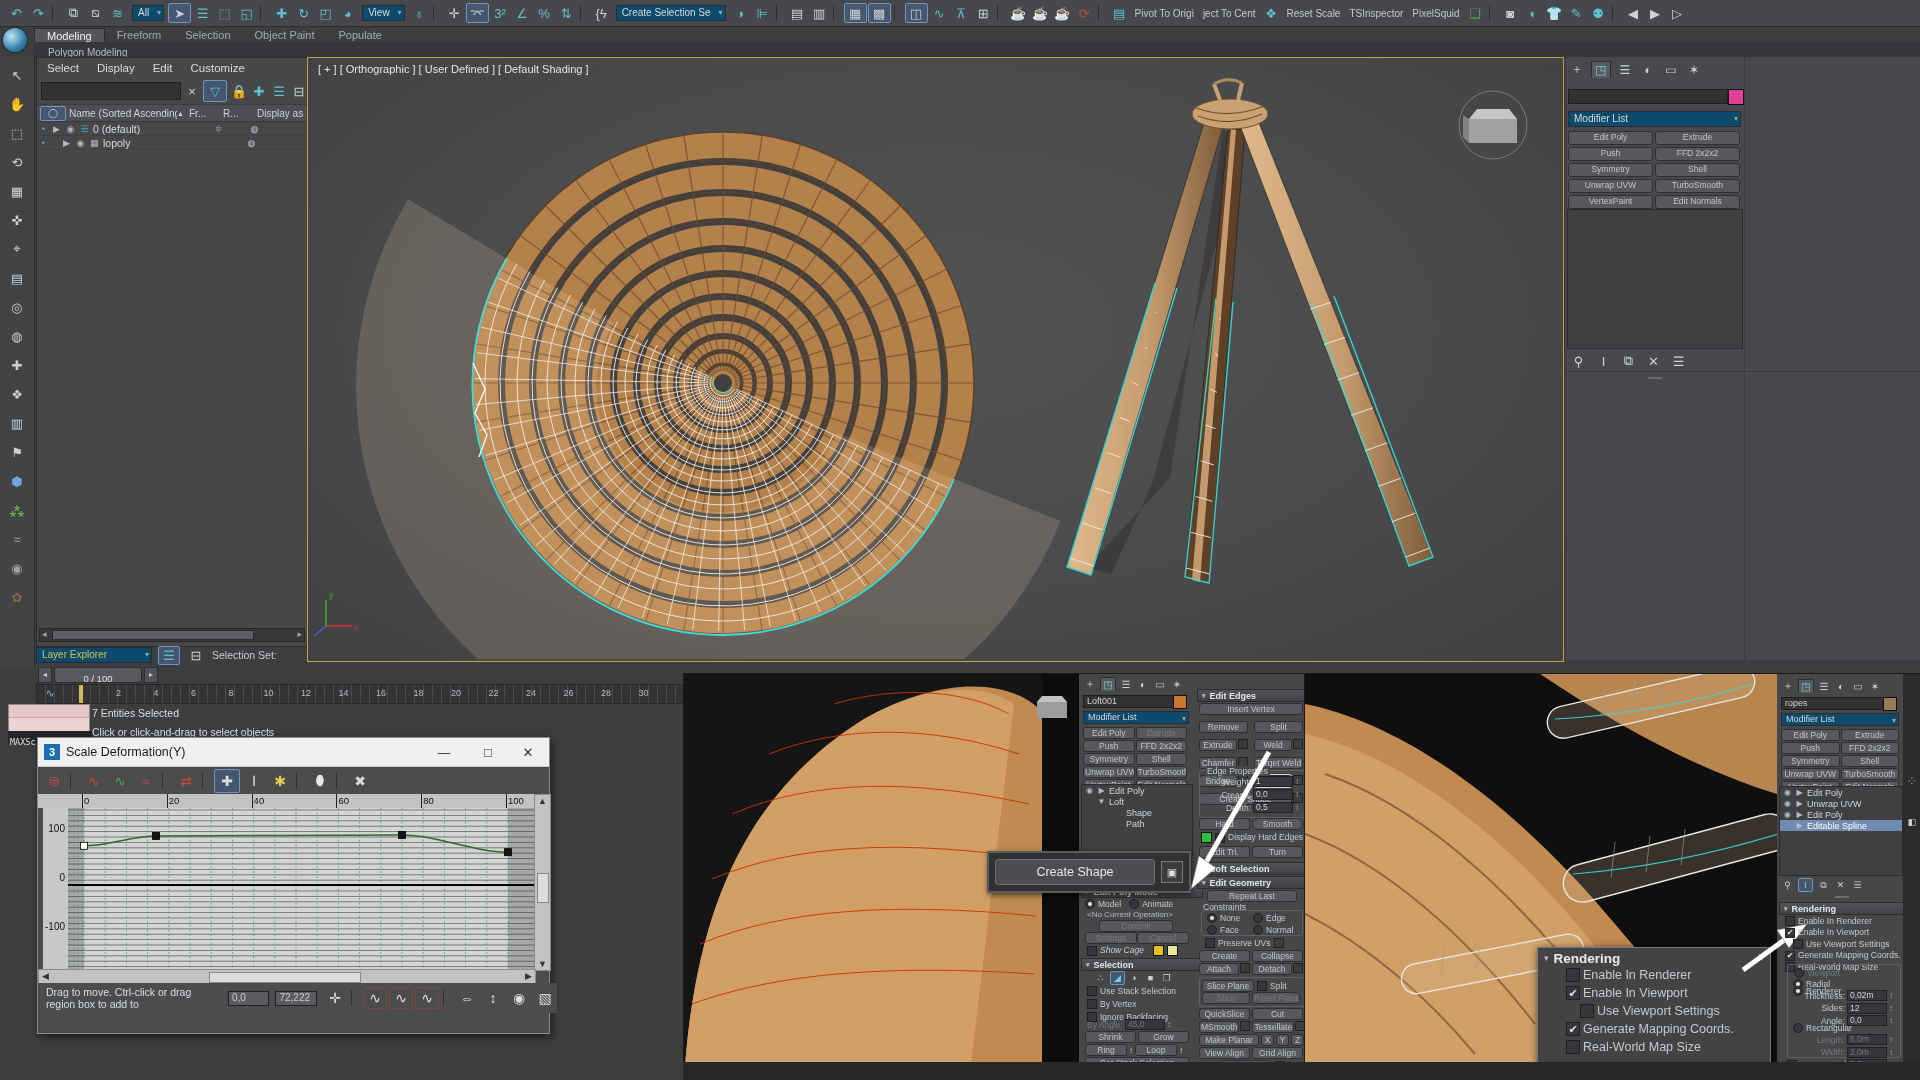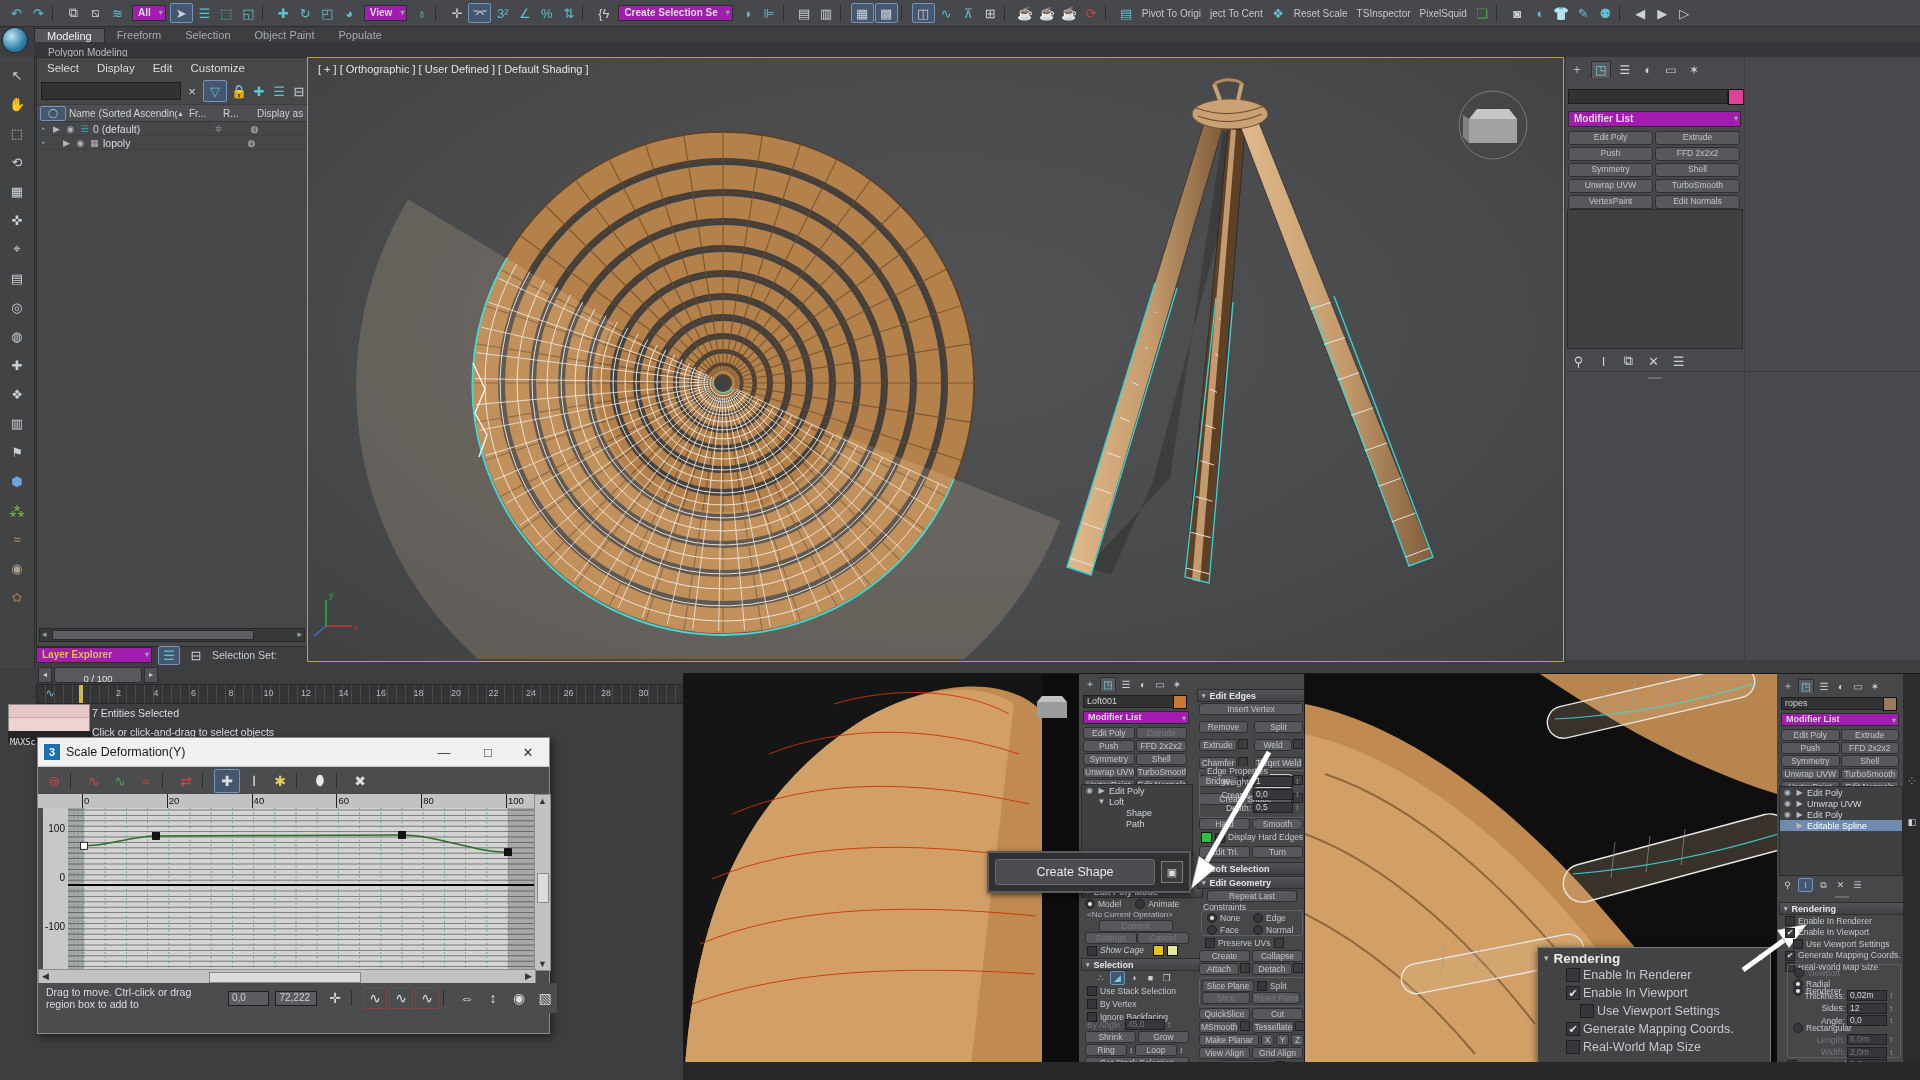--- a/index.html
+++ b/index.html
@@ -8,21 +8,21 @@
   .row{display:flex;align-items:center;}
   
   .icon{display:inline-flex;align-items:center;justify-content:center;width:21px;height:20px;font-size:13px;color:#ccd1d5;flex:0 0 auto;}
   .icon.teal{color:#5fc0d2;}
   .icon.red{color:#c9473c;}
   .icon.green{color:#4aa348;}
   .icon.yellow{color:#e4cf52;}
   .icon.hl{background:#44576e;border:1px solid #7096bd;border-radius:2px;height:18px;}
   .icon.sep{width:7px;height:16px;border-left:1px solid #2d2f31;margin:0 2px;}
   .icon.ttxt{width:auto;padding:0 4px;font-size:10px;color:#c4c8cc;}
-  .dd{background:#a21caf;border:1px solid #2b2c2e;border-radius:0;color:#dadada;font-size:10px;padding:1px 14px 2px 5px;position:relative;white-space:nowrap;font-weight:bold;}
+  .dd{background:#0c4a6e;border:1px solid #2b2c2e;border-radius:0;color:#dadada;font-size:10px;padding:1px 14px 2px 5px;position:relative;white-space:nowrap;}
   .dd:after{content:"▾";position:absolute;right:2px;top:2px;font-size:8px;color:#9aa0a4;}
   
   .rtab{font-size:11px;color:#a6abaf;padding:1px 12px;display:inline-block;}
   .rtab.on{background:#54565a;color:#f0f0f0;border:1px solid #2c2d2f;border-bottom:none;}
   
   .btn{background:#56585b;border:1px solid #2e2f31;border-radius:3px;color:#c0c4c8;text-align:center;font-size:8.5px;line-height:1.25;padding:0 1px;overflow:hidden;white-space:nowrap;}
   .btn.dis{color:#76797c;}
   .btn.out{outline:1px solid #cfcfcf;}
   .sbox{width:8px;height:8px;background:#3b3d3f;border:1px solid #222;margin-left:1px;flex:0 0 auto;}
   .cell{display:flex;align-items:stretch;}
@@ -740,21 +740,21 @@
           <span class="sic"></span>
           <span>Path</span>
         </div>
       </div>
   </div>
 
   <div class="roll" style="position:absolute;left:397px;top:211px;width:112px;">
       <span class="arr">▾</span>
       <span>Edit Poly Mode</span>
     </div>
-  <div class="row" style="position:absolute;left:401px;top:225px;gap:14px;">
+  <div class="row" style="position:absolute;left:401px;top:225px;gap:8px;">
       <div class="rad on">
         <span class="rbox"></span>
         <span>Model</span>
       </div>
       <div class="rad">
         <span class="rbox"></span>
         <span>Animate</span>
       </div>
     </div>
   <span style="position:absolute;left:403px;top:236px;font-size:8px;color:#b8bcc0;">&lt;No Current Operation&gt;</span>

